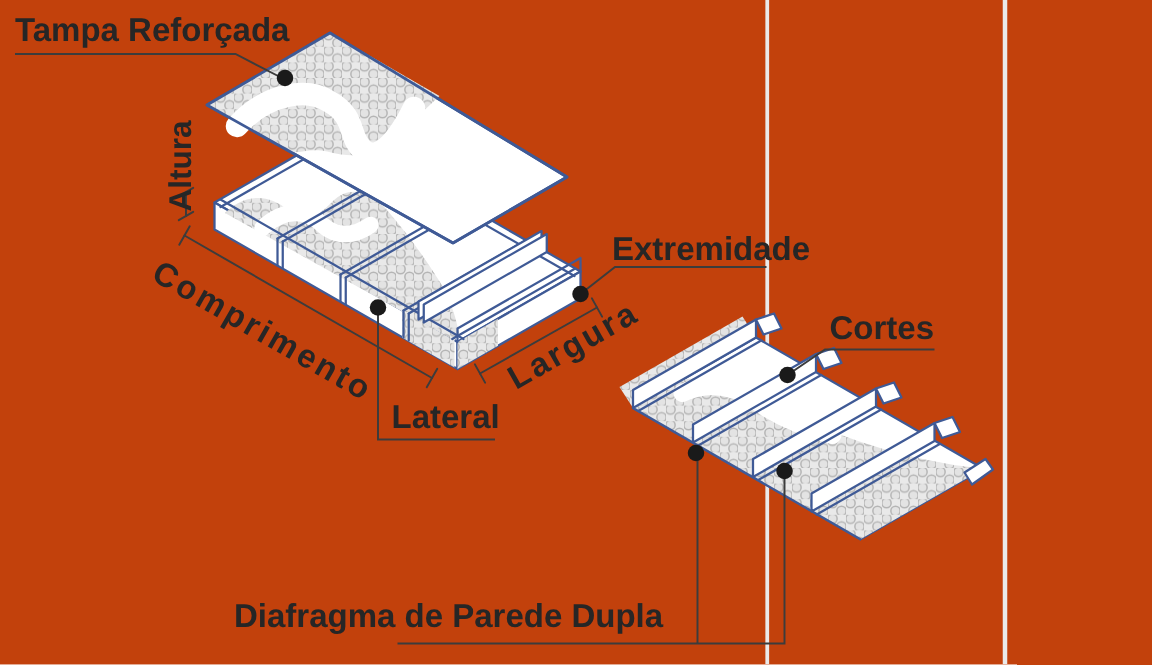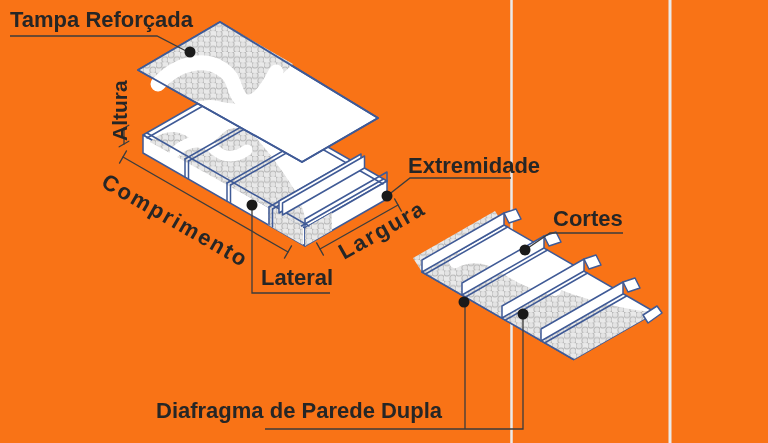--- a/index.html
+++ b/index.html
@@ -1,16 +1,16 @@
 <!DOCTYPE html>
 <html><head>
 <meta charset="utf-8">
 <style>
   html,body{margin:0;padding:0;background:#ffffff;}
-  .stage{position:relative;width:768px;height:443px;background:#f97316;overflow:hidden;}
+  .stage{position:relative;width:768px;height:443px;background:#c2410c;overflow:hidden;}
   svg{display:block;}
   text{font-family:"Liberation Sans","DejaVu Sans",sans-serif;font-weight:bold;}
   .lbl{font-size:22px;}
   .lbl-sm{font-size:21px;}
 </style>
 </head>
 <body>
 
 <div class="stage">
 <svg width="768" height="443" viewBox="0 0 768 443">

